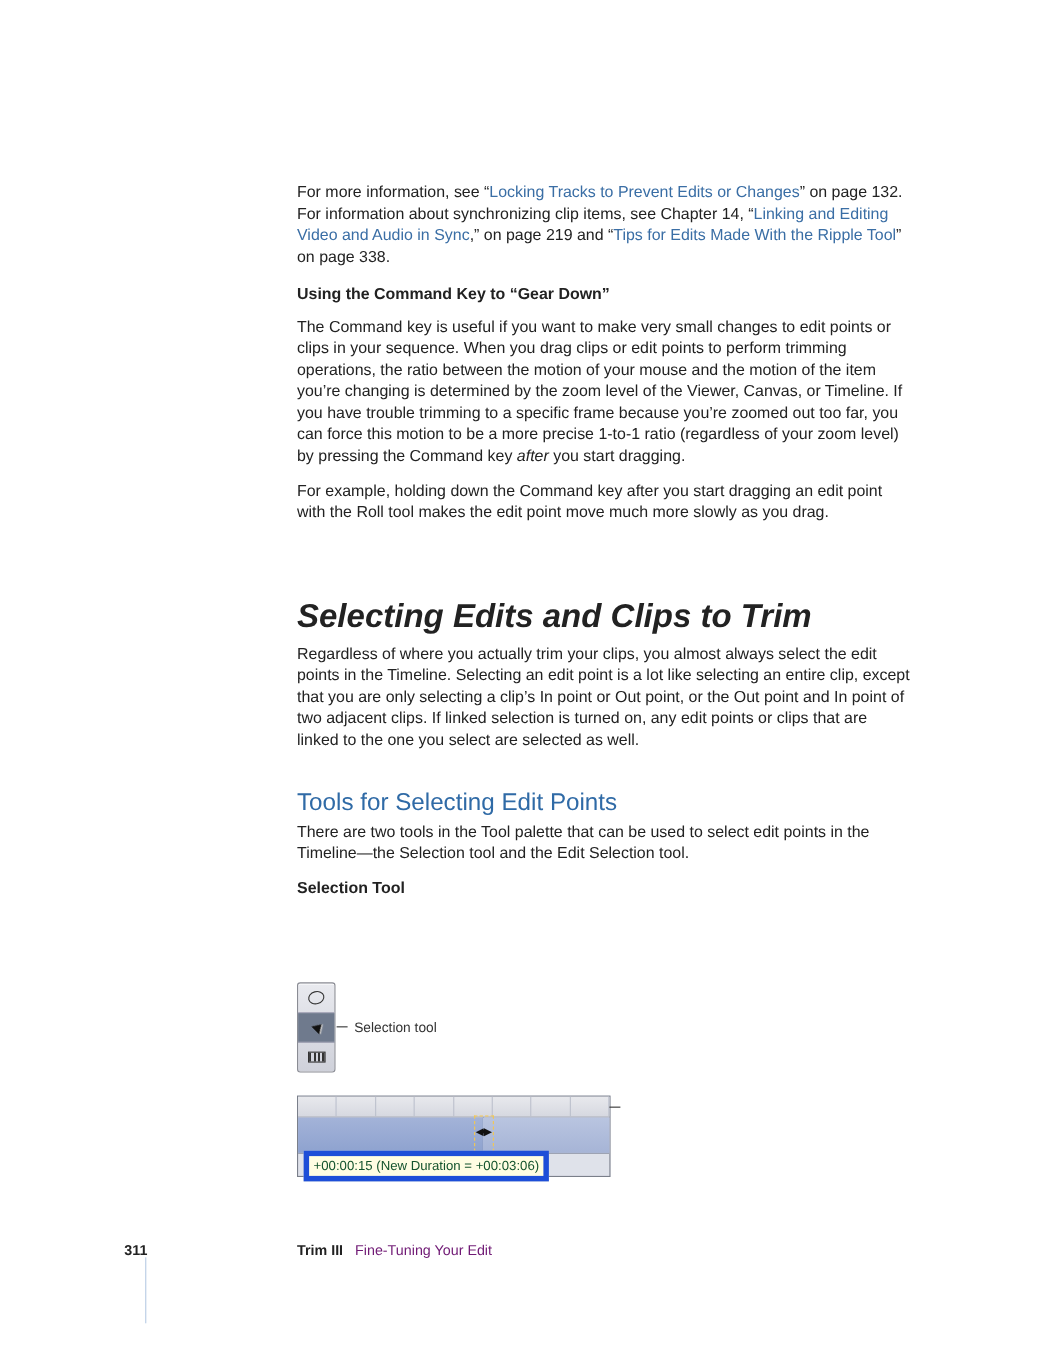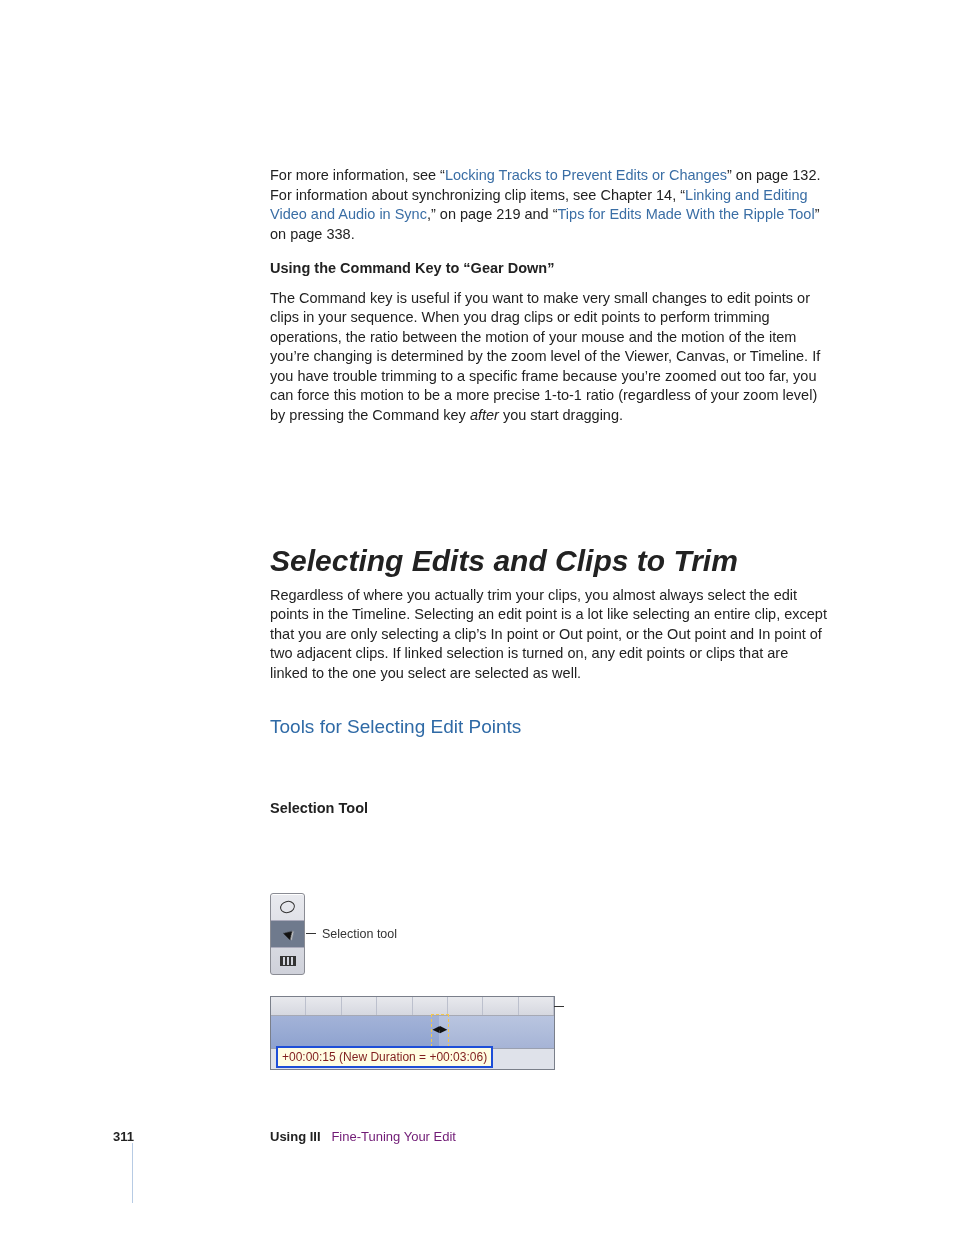--- a/index.html
+++ b/index.html
@@ -29,21 +29,21 @@
   .h2 {
     font-family: "Myriad Pro", "Segoe UI", "Helvetica Neue", Arial, sans-serif;
     font-style: italic;
     font-weight: 600;
     font-size: 30px;
     color: #222;
     margin: 0 0 4px 0;
   }
   .h3 {
     font-family: "Myriad Pro", "Segoe UI", "Helvetica Neue", Arial, sans-serif;
-    font-size: 19px;
+    font-size: 22px;
     color: #2f6aa6;
     margin: 0 0 4px 0;
     font-weight: 400;
   }
 
   
   .tool-fig { position: absolute; left: 270px; top: 893px; }
   .palette {
     width: 33px;
     background: linear-gradient(#e9eaef, #cfd1da);
@@ -122,24 +122,24 @@
     border: 1px dashed #f5c84e; pointer-events: none;
   }
   .trim-cursor {
     position: absolute; left: 162px; top: 4px;
     font-size: 13px; color: #111; font-weight: bold;
     letter-spacing: -2px;
   }
   .tooltip {
     position: absolute; left: 6px; top: 50px;
     background: #fffde2;
-    border: 2px solid #1d4ed8;
+    border: 5px solid #1d4ed8;
     font-size: 12px;
     padding: 1px 4px;
-    color: #7f1d1d;
+    color: #14532d;
     white-space: nowrap;
   }
   .tl-caption-line {
     position: absolute;
     left: 554px; top: 1006px;
     width: 10px; height: 1px; background: #333;
   }
 
   
   .page-num {
@@ -167,29 +167,31 @@
     <p class="para">
       <span>For more information, see “</span><span class="link">Locking Tracks to Prevent Edits or Changes</span><span>” on page 132. For information about synchronizing clip items, see Chapter 14, “</span><span class="link">Linking and Editing Video and Audio in Sync</span><span>,” on page 219 and “</span><span class="link">Tips for Edits Made With the Ripple Tool</span><span>” on page 338.</span>
     </p>
   </div>
 
   <div class="col" style="top:259px">
     <div class="bold" style="margin-bottom:10px">Using the Command Key to “Gear Down”</div>
     <p class="para">
       <span>The Command key is useful if you want to make very small changes to edit points or clips in your sequence. When you drag clips or edit points to perform trimming operations, the ratio between the motion of your mouse and the motion of the item you’re changing is determined by the zoom level of the Viewer, Canvas, or Timeline. If you have trouble trimming to a specific frame because you’re zoomed out too far, you can force this motion to be a more precise 1-to-1 ratio (regardless of your zoom level) by pressing the Command key </span><span class="ital">after</span><span> you start dragging.</span>
     </p>
+    <p class="para">For example, holding down the Command key after you start dragging an edit point with the Roll tool makes the edit point move much more slowly as you drag.</p>
   </div>
 
   <div class="col" style="top:541px">
     <div class="h2">Selecting Edits and Clips to Trim</div>
     <p class="para">Regardless of where you actually trim your clips, you almost always select the edit points in the Timeline. Selecting an edit point is a lot like selecting an entire clip, except that you are only selecting a clip’s In point or Out point, or the Out point and In point of two adjacent clips. If linked selection is turned on, any edit points or clips that are linked to the one you select are selected as well.</p>
   </div>
 
   <div class="col" style="top:714px">
     <div class="h3">Tools for Selecting Edit Points</div>
+    <p class="para">There are two tools in the Tool palette that can be used to select edit points in the Timeline—the Selection tool and the Edit Selection tool.</p>
   </div>
 
   <div class="col" style="top:799px">
     <div class="bold" style="margin-bottom:2px">Selection Tool</div>
   </div>
 
   <div class="tool-fig">
     <div class="palette">
       <div class="tool-row">
           <div class="lasso"></div>
@@ -223,17 +225,17 @@
         <div class="clip-sel"></div>
         <div class="trim-cursor">◂▪▸</div>
       </div>
       <div class="tooltip">+00:00:15 (New Duration = +00:03:06)</div>
     </div>
   </div>
   <div class="tl-caption-line"></div>
 
   <div class="page-num">311</div>
   <div class="footer-part">
-    <span class="bold">Using III</span>&nbsp;&nbsp;&nbsp;<span class="footer-title">Fine-Tuning Your Edit</span>
+    <span class="bold">Trim III</span>&nbsp;&nbsp;&nbsp;<span class="footer-title">Fine-Tuning Your Edit</span>
   </div>
   <div class="side-rule"></div>
 
 </div>
 
 </body></html>

